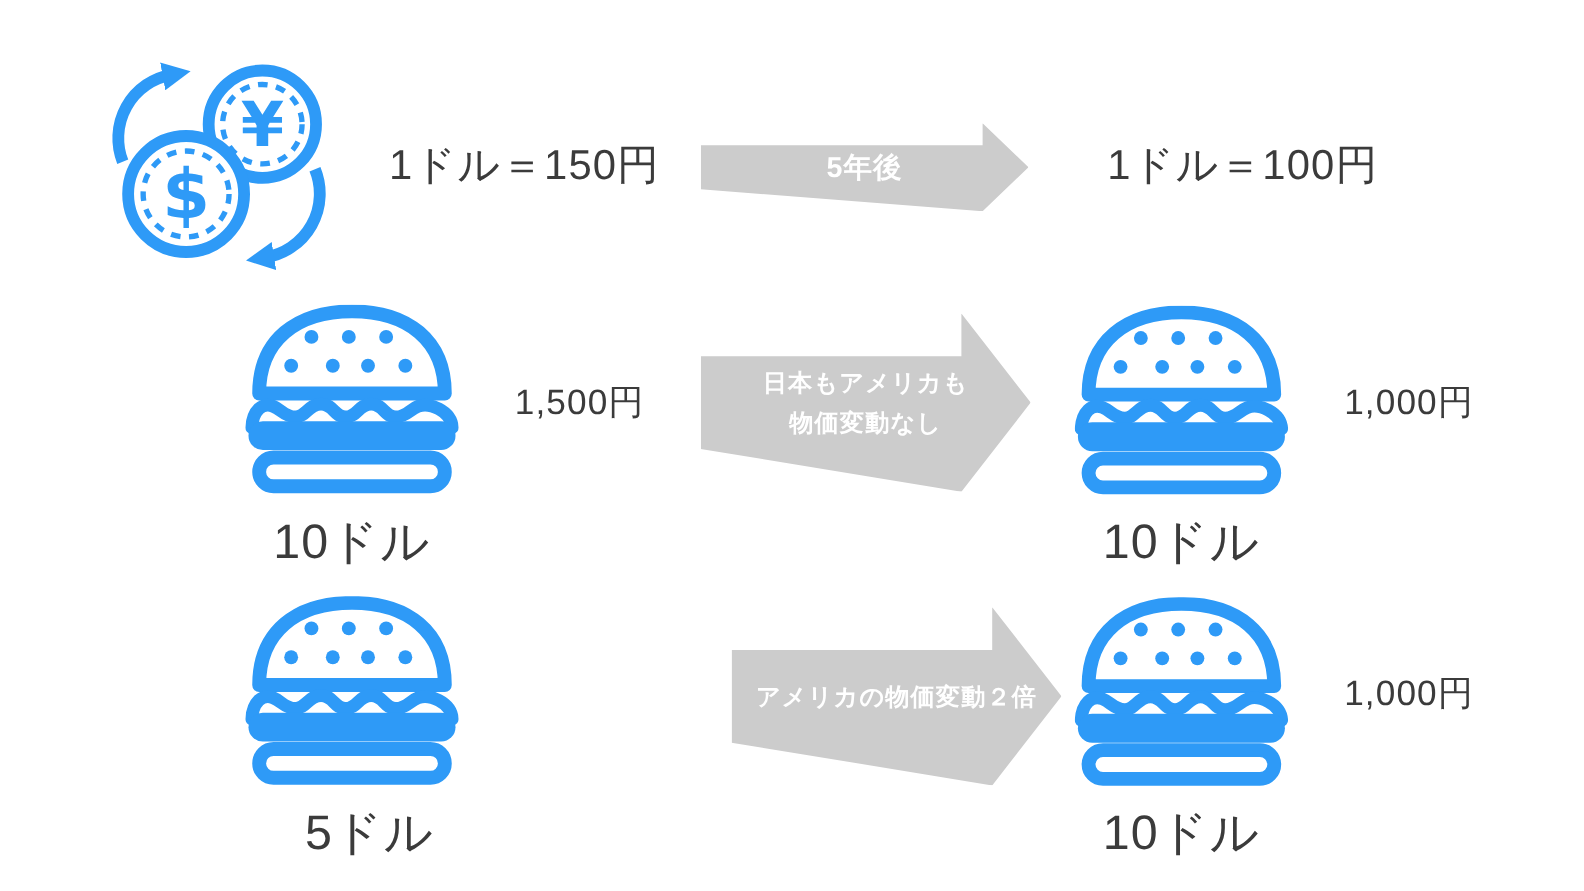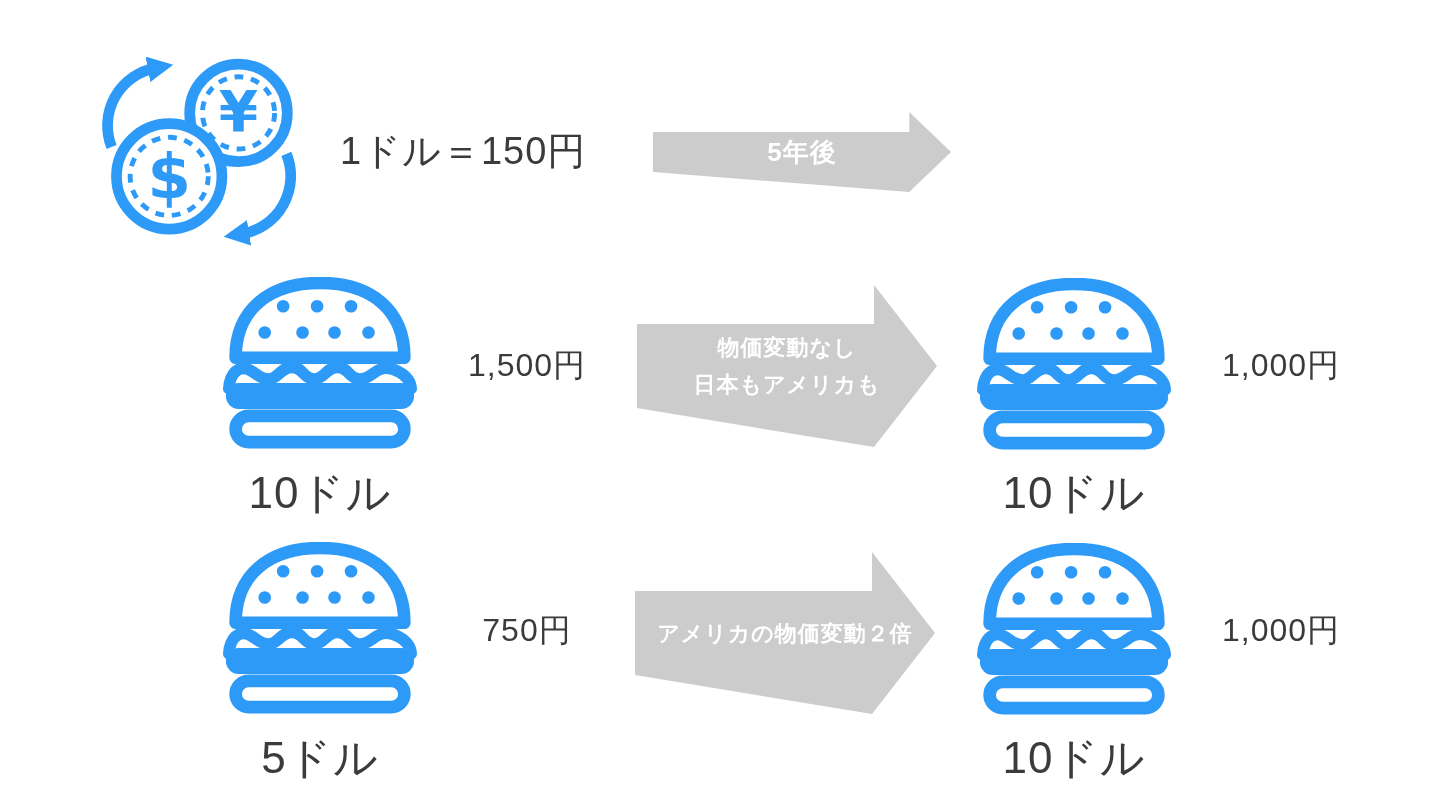--- a/index.html
+++ b/index.html
@@ -13,21 +13,21 @@
   .canvas{
     position:relative;width:1440px;height:810px;overflow:hidden;
     background:var(--bg);
     font-family:"Liberation Sans","DejaVu Sans",sans-serif;
   }
   .abs{position:absolute;}
   .t{
     position:absolute;color:var(--text-dark);font-weight:500;
     white-space:nowrap;letter-spacing:1px;line-height:1.15;
   }
-  .fx-text{font-size:38px;width:260px;text-align:left;}
+  .fx-text{font-size:38px;width:260px;text-align:right;}
   .price{font-size:32px;width:180px;text-align:center;}
   .usd{font-size:44px;width:194px;text-align:center;}
   .arrow{
     position:absolute;background:var(--arrow-gray);
     display:flex;flex-direction:column;align-items:center;justify-content:center;
     color:var(--arrow-text);font-weight:700;letter-spacing:1px;text-align:center;
   }
   .arrow-sm{
     clip-path:polygon(0 25%,86% 25%,86% 0,100% 50%,86% 100%,0 75%);
     font-size:26px;
@@ -58,46 +58,47 @@
     </g>
     <g>
       <circle cx="76" cy="127" r="54" fill="#FFFFFF" stroke="#2E9AF7" stroke-width="11"></circle>
       <circle cx="76" cy="127" r="40" fill="none" stroke="#2E9AF7" stroke-width="5" stroke-dasharray="9 8"></circle>
       <text x="76" y="149" text-anchor="middle" font-size="64" font-weight="bold" fill="#2E9AF7" font-family="DejaVu Sans, sans-serif">$</text>
     </g>
   </svg>
 
   <div class="t fx-text" style="left:340px;top:130px;">1ドル＝150円</div>
 
-  <div class="arrow arrow-sm" style="left:653px;top:112px;width:298px;height:80px;">
+  <div class="arrow arrow-sm" style="left:637px;top:112px;width:298px;height:80px;">
     <span>5年後</span>
   </div>
 
+  <div class="t fx-text" style="left:993px;top:130px;">1ドル＝100円</div>
 
   <svg class="abs" style="left:223px;top:277px;" width="194" height="175" viewBox="0 0 200 180">
     <path d="M13 83 C13 33 48 6 100 6 C152 6 187 33 187 83 Z" fill="#FFFFFF" stroke="#2E9AF7" stroke-width="13" stroke-linejoin="round"></path>
     <g fill="#2E9AF7">
       <circle cx="62" cy="30" r="6.5"></circle>
         <circle cx="97" cy="30" r="6.5"></circle>
         <circle cx="132" cy="30" r="6.5"></circle>
       <circle cx="43" cy="57" r="6.5"></circle>
         <circle cx="82" cy="57" r="6.5"></circle>
         <circle cx="115" cy="57" r="6.5"></circle>
         <circle cx="150" cy="57" r="6.5"></circle>
     </g>
     <path d="M6 115 C7 99 16 91 26 95 C34 98 37 105 47 105 C57 105 59 93 71 93 C83 93 83 105 94 105 C105 105 106 93 118 93 C130 93 130 105 141 105 C151 105 154 98 162 95 C172 91 193 99 194 115" fill="none" stroke="#2E9AF7" stroke-width="12" stroke-linecap="round"></path>
     <rect x="3" y="109" width="194" height="27" rx="13.5" fill="#2E9AF7"></rect>
     <rect x="13" y="143" width="174" height="27" rx="13.5" fill="#FFFFFF" stroke="#2E9AF7" stroke-width="13"></rect>
   </svg>
   <div class="t price" style="left:437px;top:347px;">1,500円</div>
   <div class="t usd" style="left:223px;top:468px;">10ドル</div>
 
   <div class="arrow arrow-lg" style="left:637px;top:285px;width:300px;height:162px;">
+    <span>日本もアメリカも</span>
     <span>物価変動なし</span>
-    <span>日本もアメリカも</span>
   </div>
 
   <svg class="abs" style="left:977px;top:278px;" width="194" height="175" viewBox="0 0 200 180">
     <path d="M13 83 C13 33 48 6 100 6 C152 6 187 33 187 83 Z" fill="#FFFFFF" stroke="#2E9AF7" stroke-width="13" stroke-linejoin="round"></path>
     <g fill="#2E9AF7">
       <circle cx="62" cy="30" r="6.5"></circle>
         <circle cx="97" cy="30" r="6.5"></circle>
         <circle cx="132" cy="30" r="6.5"></circle>
       <circle cx="43" cy="57" r="6.5"></circle>
         <circle cx="82" cy="57" r="6.5"></circle>
@@ -119,24 +120,23 @@
         <circle cx="132" cy="30" r="6.5"></circle>
       <circle cx="43" cy="57" r="6.5"></circle>
         <circle cx="82" cy="57" r="6.5"></circle>
         <circle cx="115" cy="57" r="6.5"></circle>
         <circle cx="150" cy="57" r="6.5"></circle>
     </g>
     <path d="M6 115 C7 99 16 91 26 95 C34 98 37 105 47 105 C57 105 59 93 71 93 C83 93 83 105 94 105 C105 105 106 93 118 93 C130 93 130 105 141 105 C151 105 154 98 162 95 C172 91 193 99 194 115" fill="none" stroke="#2E9AF7" stroke-width="12" stroke-linecap="round"></path>
     <rect x="3" y="109" width="194" height="27" rx="13.5" fill="#2E9AF7"></rect>
     <rect x="13" y="143" width="174" height="27" rx="13.5" fill="#FFFFFF" stroke="#2E9AF7" stroke-width="13"></rect>
   </svg>
-  <div class="t price" style="left:437px;top:612px;">750円</div>
-  <div class="t usd" style="left:223px;top:733px;">5ドル</div>
+  <div class="t usd" style="left:239px;top:733px;">5ドル</div>
 
-  <div class="arrow arrow-lg" style="left:635px;top:552px;width:300px;height:162px;">
+  <div class="arrow arrow-lg" style="left:665px;top:552px;width:300px;height:162px;">
     <span>アメリカの物価変動２倍</span>
   </div>
 
   <svg class="abs" style="left:977px;top:543px;" width="194" height="175" viewBox="0 0 200 180">
     <path d="M13 83 C13 33 48 6 100 6 C152 6 187 33 187 83 Z" fill="#FFFFFF" stroke="#2E9AF7" stroke-width="13" stroke-linejoin="round"></path>
     <g fill="#2E9AF7">
       <circle cx="62" cy="30" r="6.5"></circle>
         <circle cx="97" cy="30" r="6.5"></circle>
         <circle cx="132" cy="30" r="6.5"></circle>
       <circle cx="43" cy="57" r="6.5"></circle>

